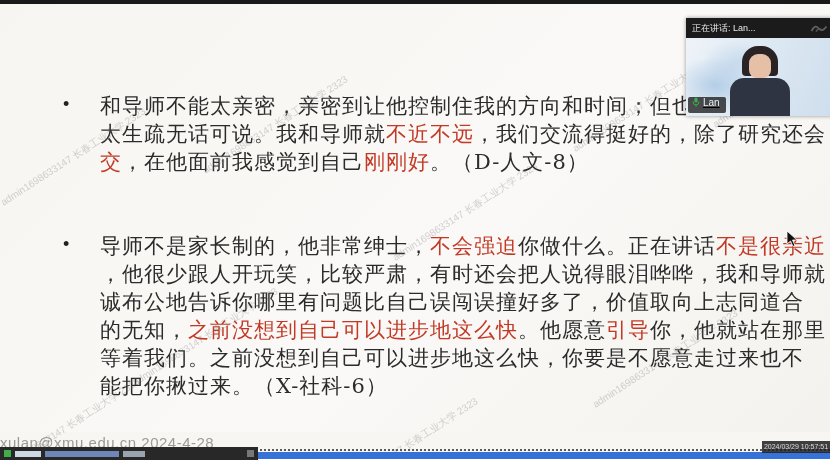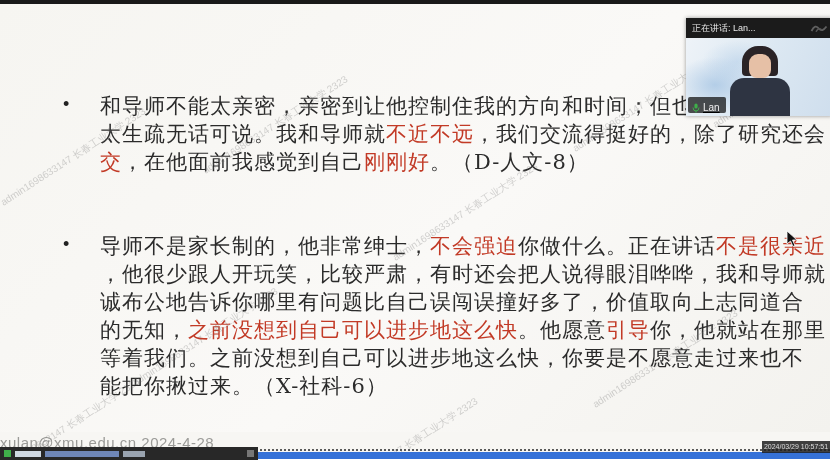--- a/index.html
+++ b/index.html
@@ -40,21 +40,21 @@
                   radial-gradient(60px 40px at 20% 60%, rgba(140,180,220,0.55), rgba(140,180,220,0) 70%),
                   radial-gradient(50px 30px at 35% 30%, rgba(170,200,230,0.45), rgba(170,200,230,0) 70%),
                   linear-gradient(115deg,#eef3f8 0%,#dce8f2 50%,#cfdeed 100%); }
   .person-hair { position:absolute; left:56px; top:8px; width:36px; height:30px;
                  background:#2a2326; border-radius:16px 16px 4px 4px; }
   .person-hair-inner { position:absolute; left:63px; top:16px; width:22px; height:24px;
                  background:#e6c0a6; border-radius:9px 9px 8px 8px; }
   .person-body { position:absolute; left:44px; top:40px; width:60px; height:38px;
                  background:#2e3442; border-radius:14px 14px 0 0; }
   .mic-tag { position:absolute; left:2px; bottom:3px; height:16px; background:rgba(20,20,20,0.75);
-             border-radius:2px; display:flex; align-items:flex-end; padding:0 6px 0 4px; gap:3px;text-decoration:underline; }
+             border-radius:2px; display:flex; align-items:flex-start; padding:0 6px 0 4px; gap:3px;text-decoration:underline; }
   .mic-tag span { color:#f0f0f0; font-size:10px; }
 
   
   .cursor { position:absolute; left:786px; top:230px; width:12px; height:18px; }
 
   
   .dotted-line { position:absolute; left:0; top:449px; width:830px; height:0;
                  border-top:2px dotted #5a5a5a; }
   .blue-bar { position:absolute; left:0; top:452px; width:830px; height:7px; background:#3672d8; }
   .bottom-white { position:absolute; left:0; top:459px; width:830px; height:3px; background:#ffffff; }

